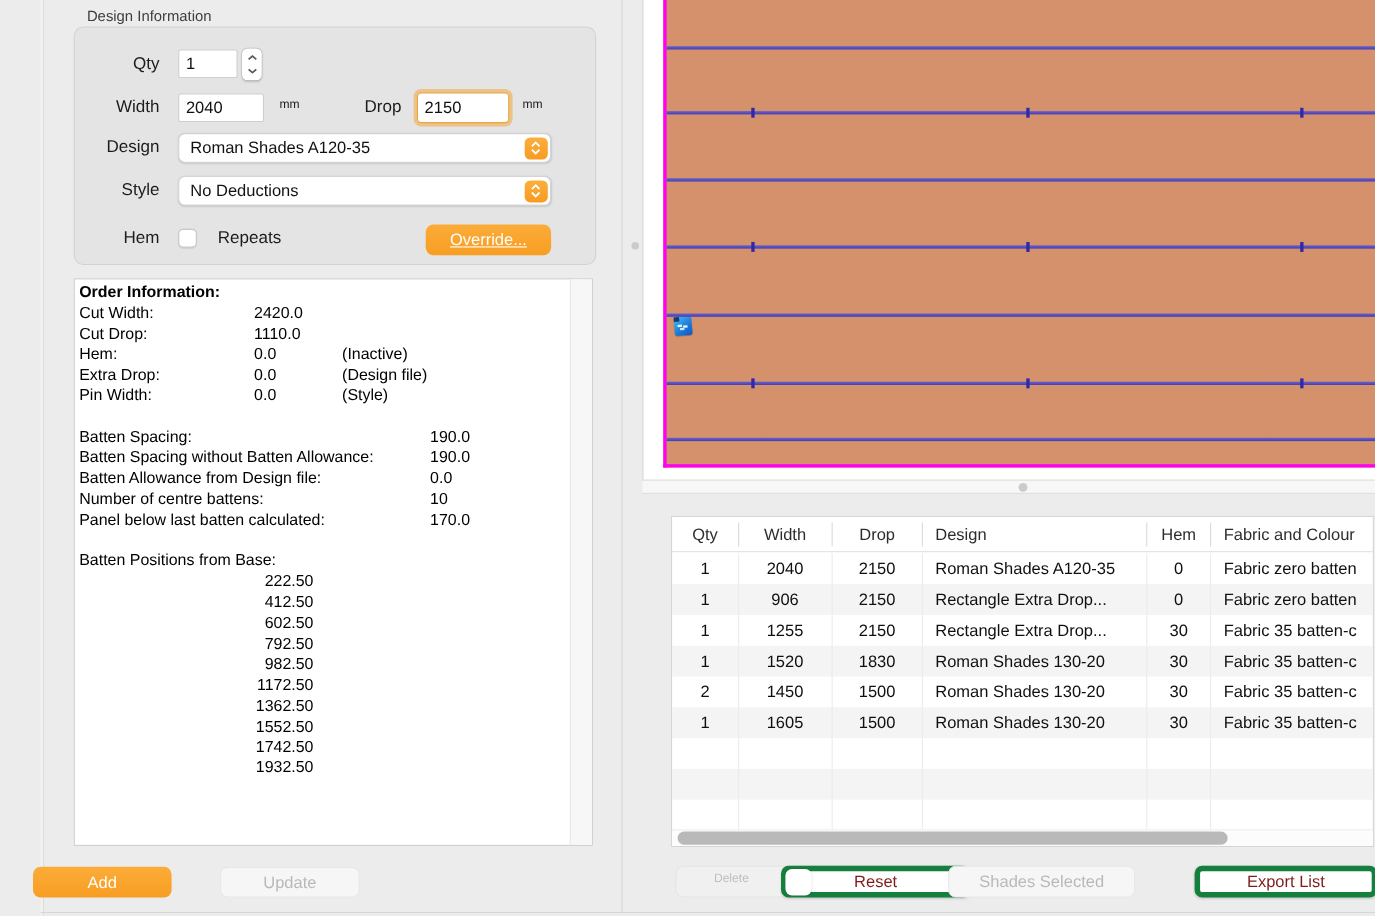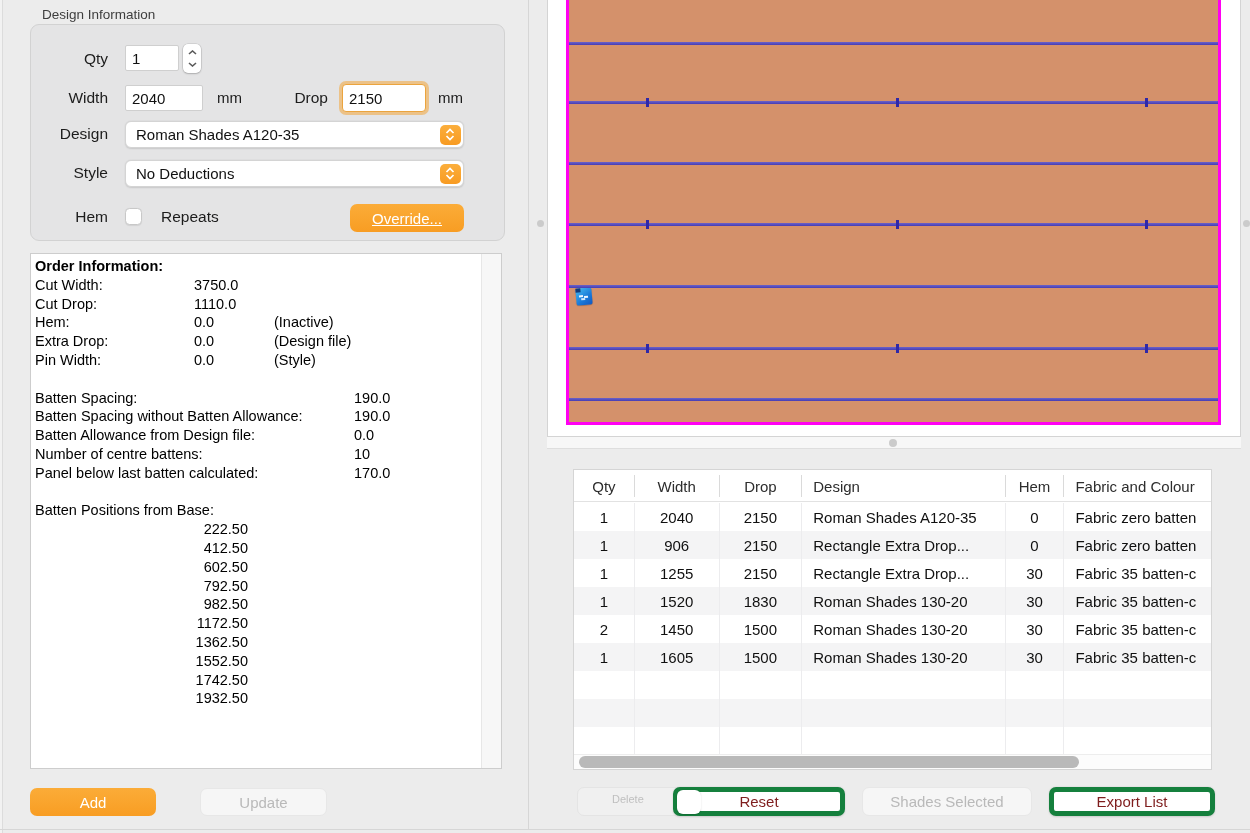--- a/index.html
+++ b/index.html
@@ -1,36 +1,36 @@
 <!DOCTYPE html>
 <html><head>
 <meta charset="utf-8">
 <style>
   * { margin:0; padding:0; box-sizing:border-box; }
   html,body { width:1250px; height:833px; overflow:hidden; }
   body { font-family:"Liberation Sans", sans-serif; background:#ececec; position:relative; color:#1c1c1c; }
 
-  .abs { position:absolute; }
+  .abs { position:absolute;margin-left:37px; }
 
   
   .left-edge   { left:0; top:0; width:3px; height:833px; background:#f2f2f2; border-right:1px solid #dcdcdc; }
   .left-panel-border { left:528px; top:0; width:1px; height:830px; background:#d6d6d6; }
   .bottom-edge { left:0; top:829px; width:1250px; height:1px; background:#d6d6d6; }
   .splitter-dot { border-radius:50%; background:#cbcbcb; }
 
   
   .section-title { left:42px; top:7px; font-size:13.5px; color:#3e3e3e; }
   .group-box { left:30px; top:24px; width:475px; height:217px; background:#e4e4e5; border:1px solid #d2d2d2; border-radius:9px; }
   .form-label { position:absolute; font-size:15.5px; color:#1c1c1c; text-align:right; width:77px; left:0; }
   .field { position:absolute; background:#fff; border:1px solid #cfcfcf; border-radius:2px; font-size:15px; font-family:"Liberation Sans",sans-serif; padding:0 6px; color:#111; outline:none; }
   .field.focused { border:1px solid #eba43e; border-radius:4px; box-shadow:0 0 0 3px rgba(242,166,61,0.55); }
   .stepper { position:absolute; width:18px; height:29px; background:#fff; border-radius:5px; box-shadow:0 0 0 0.5px rgba(0,0,0,0.15), 0 1px 2px rgba(0,0,0,0.18); display:flex; flex-direction:column; align-items:center; justify-content:space-evenly; }
   .chev { width:9px; height:5px; position:relative; }
   .chev svg { position:absolute; left:0; top:0; }
-  .unit { position:absolute; font-size:15px; color:#1c1c1c; }
+  .unit { position:absolute; font-size:11px; color:#1c1c1c; }
   .popup { position:absolute; background:#fff; border:1px solid #d4d4d4; border-radius:6px; box-shadow:0 0.5px 1.5px rgba(0,0,0,0.12); font-size:15px; display:flex; align-items:center; padding-left:10px; color:#111; }
   .popup-cap { position:absolute; right:2.5px; top:2.5px; bottom:2.5px; width:21px; border-radius:5px; background:linear-gradient(#fbae3c,#f89b22); display:flex; flex-direction:column; align-items:center; justify-content:center; gap:1px; }
   .checkbox { position:absolute; width:17px; height:17px; background:#fff; border:1px solid #c8c8c8; border-radius:4.5px; box-shadow:0 0.5px 1px rgba(0,0,0,0.08); }
   .plain-label { position:absolute; font-size:15.5px; color:#1c1c1c; }
   .btn-orange { position:absolute; background:linear-gradient(#fbac38,#f89d23); color:#fff; border:none; border-radius:7px; font-size:15px; font-family:"Liberation Sans",sans-serif; display:flex; align-items:center; justify-content:center; }
 
   
   .order-box { left:30px; top:253px; width:472px; height:516px; background:#fff; border:1px solid #cdcdcd; }
   .order-scroll-gutter { position:absolute; right:0; top:0; width:20px; height:100%; background:#f7f7f7; border-left:1px solid #e7e7e7; }
   .oi-content { position:absolute; left:4px; top:3px; right:22px; font-size:14.5px; line-height:18.8px; color:#000; }
@@ -134,21 +134,21 @@
 
   <span class="form-label" style="top:183px;">Hem</span>
   <span class="checkbox" style="left:94px; top:183px;"></span>
   <span class="plain-label" style="left:130px; top:183px;">Repeats</span>
   <button class="btn-orange" style="left:319px; top:179px; width:114px; height:28px;text-decoration:underline;">Override...</button>
 </div>
 
 <div class="abs order-box">
   <div class="oi-content" id="oi-content">
       <div><span class="oi-title">Order Information:</span></div>
-      <div><span class="oi-label">Cut Width:</span><span class="oi-value">3750.0</span><span class="oi-note"></span></div>
+      <div><span class="oi-label">Cut Width:</span><span class="oi-value">2420.0</span><span class="oi-note"></span></div>
       <div><span class="oi-label">Cut Drop:</span><span class="oi-value">1110.0</span><span class="oi-note"></span></div>
       <div><span class="oi-label">Hem:</span><span class="oi-value">0.0</span><span class="oi-note">(Inactive)</span></div>
       <div><span class="oi-label">Extra Drop:</span><span class="oi-value">0.0</span><span class="oi-note">(Design file)</span></div>
       <div><span class="oi-label">Pin Width:</span><span class="oi-value">0.0</span><span class="oi-note">(Style)</span></div>
       <div>&nbsp;</div>
       <div><span class="oi-blabel">Batten Spacing:</span><span>190.0</span></div>
       <div><span class="oi-blabel">Batten Spacing without Batten Allowance:</span><span>190.0</span></div>
       <div><span class="oi-blabel">Batten Allowance from Design file:</span><span>0.0</span></div>
       <div><span class="oi-blabel">Number of centre battens:</span><span>10</span></div>
       <div><span class="oi-blabel">Panel below last batten calculated:</span><span>170.0</span></div>

